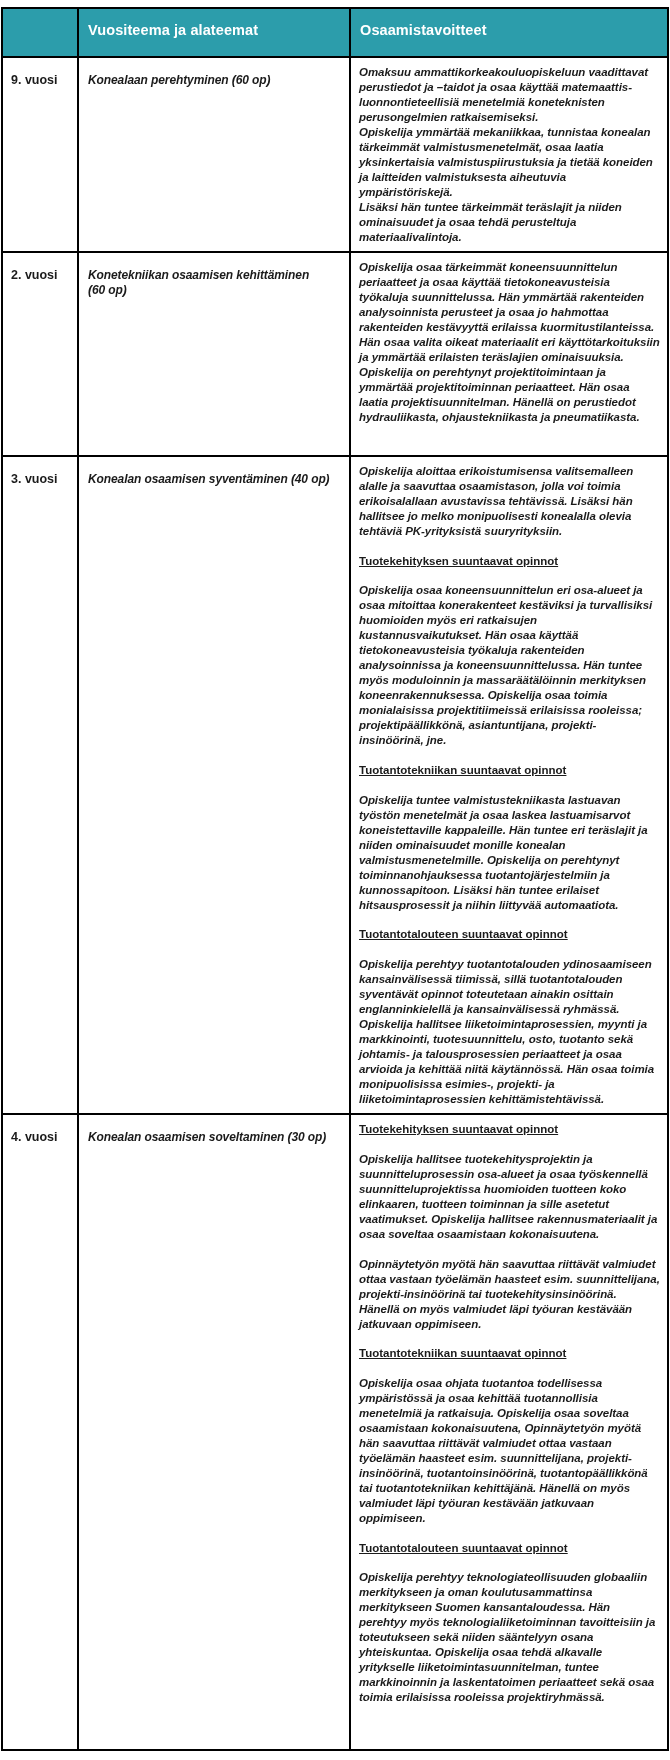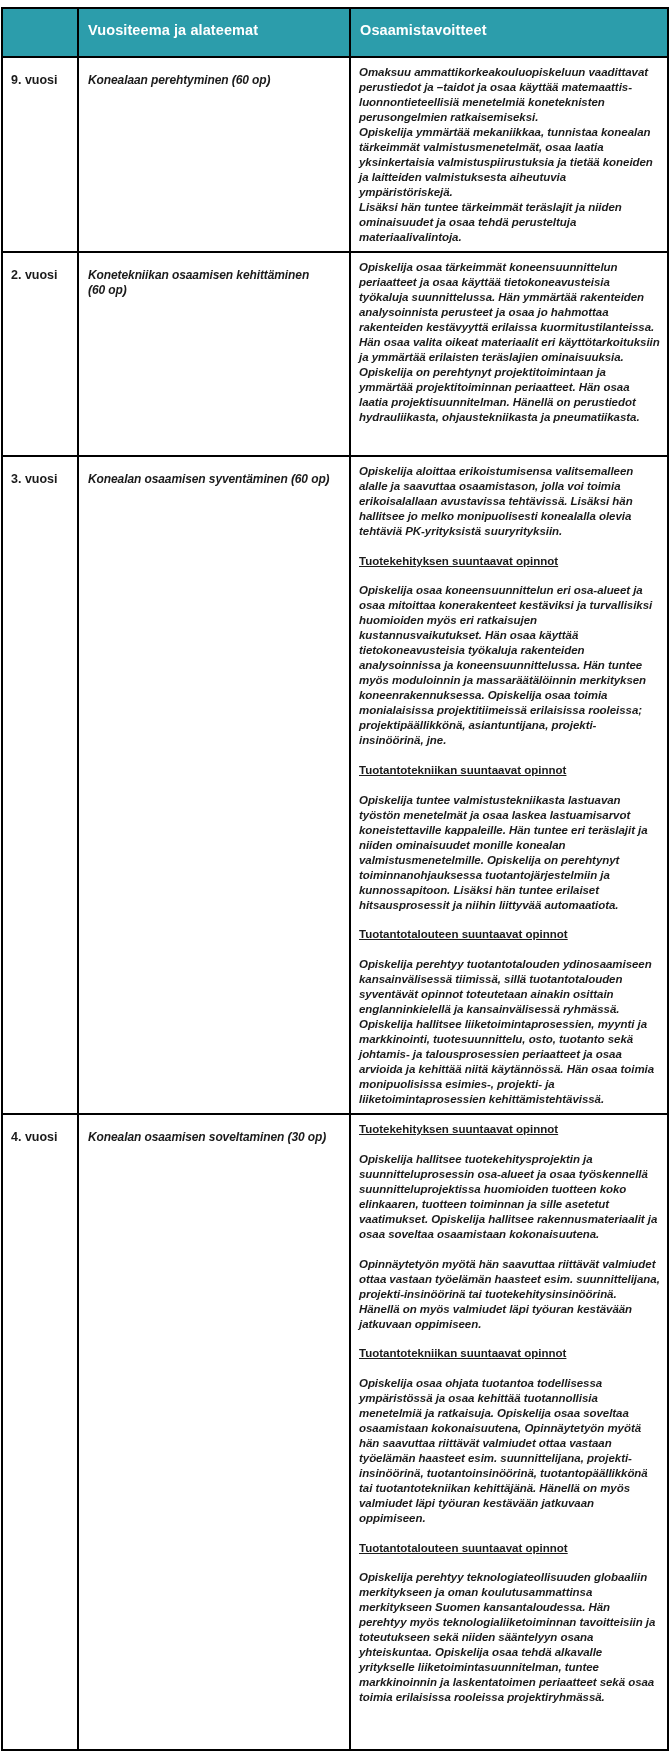--- a/index.html
+++ b/index.html
@@ -107,21 +107,21 @@
         <tr>
           <td class="year">2. vuosi</td>
           <td class="theme">Konetekniikan osaamisen kehittäminen
 (60 op)</td>
           <td class="goals">
             <div class="goal">Opiskelija osaa tärkeimmät koneensuunnittelun periaatteet ja osaa käyttää tietokoneavusteisia työkaluja suunnittelussa. Hän ymmärtää rakenteiden analysoinnista perusteet ja osaa jo hahmottaa rakenteiden kestävyyttä erilaissa kuormitustilanteissa. Hän osaa valita oikeat materiaalit eri käyttötarkoituksiin ja ymmärtää erilaisten teräslajien ominaisuuksia. Opiskelija on perehtynyt projektitoimintaan ja ymmärtää projektitoiminnan periaatteet. Hän osaa laatia projektisuunnitelman. Hänellä on perustiedot hydrauliikasta, ohjaustekniikasta ja pneumatiikasta.</div>
           </td>
         </tr>
         <tr>
           <td class="year">3. vuosi</td>
-          <td class="theme">Konealan osaamisen syventäminen  (60 op)</td>
+          <td class="theme">Konealan osaamisen syventäminen  (40 op)</td>
           <td class="goals">
             <div class="goal">Opiskelija aloittaa erikoistumisensa valitsemalleen alalle ja saavuttaa osaamistason, jolla voi toimia erikoisalallaan avustavissa tehtävissä. Lisäksi hän hallitsee jo melko monipuolisesti konealalla olevia tehtäviä PK-yrityksistä suuryrityksiin.</div>
             <div class="goal h">Tuotekehityksen suuntaavat opinnot</div>
             <div class="goal">Opiskelija osaa koneensuunnittelun eri osa-alueet ja osaa mitoittaa konerakenteet kestäviksi ja turvallisiksi huomioiden myös eri ratkaisujen kustannusvaikutukset. Hän osaa käyttää tietokoneavusteisia työkaluja rakenteiden analysoinnissa ja koneensuunnittelussa. Hän tuntee myös moduloinnin ja massaräätälöinnin merkityksen koneenrakennuksessa. Opiskelija osaa toimia monialaisissa projektitiimeissä erilaisissa rooleissa; projektipäällikkönä, asiantuntijana, projekti-insinöörinä, jne.</div>
             <div class="goal h">Tuotantotekniikan suuntaavat opinnot</div>
             <div class="goal">Opiskelija tuntee valmistustekniikasta lastuavan työstön menetelmät ja osaa laskea lastuamisarvot koneistettaville kappaleille. Hän tuntee eri teräslajit ja niiden ominaisuudet monille konealan valmistusmenetelmille. Opiskelija on perehtynyt toiminnanohjauksessa tuotantojärjestelmiin ja kunnossapitoon. Lisäksi hän tuntee erilaiset hitsausprosessit ja niihin liittyvää automaatiota.</div>
             <div class="goal h">Tuotantotalouteen suuntaavat opinnot</div>
             <div class="goal">Opiskelija perehtyy tuotantotalouden ydinosaamiseen kansainvälisessä tiimissä, sillä tuotantotalouden syventävät opinnot toteutetaan ainakin osittain englanninkielellä ja kansainvälisessä ryhmässä. Opiskelija hallitsee liiketoimintaprosessien, myynti ja markkinointi, tuotesuunnittelu, osto, tuotanto sekä johtamis- ja talousprosessien periaatteet ja osaa arvioida ja kehittää niitä käytännössä. Hän osaa toimia monipuolisissa esimies-, projekti- ja liiketoimintaprosessien kehittämistehtävissä.</div>
           </td>
         </tr>

